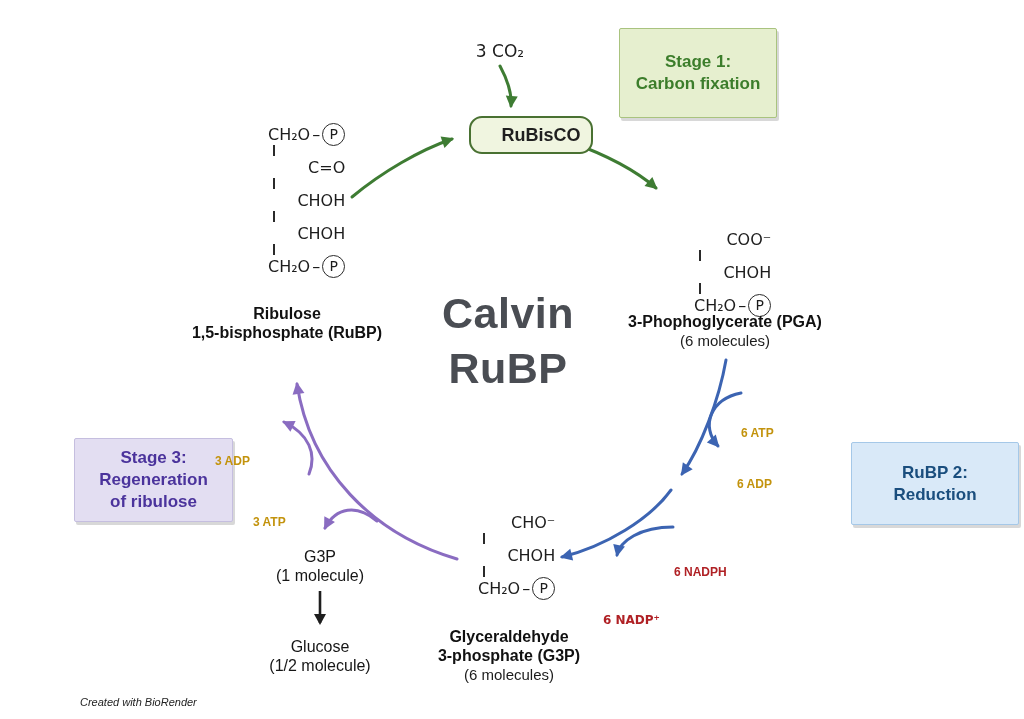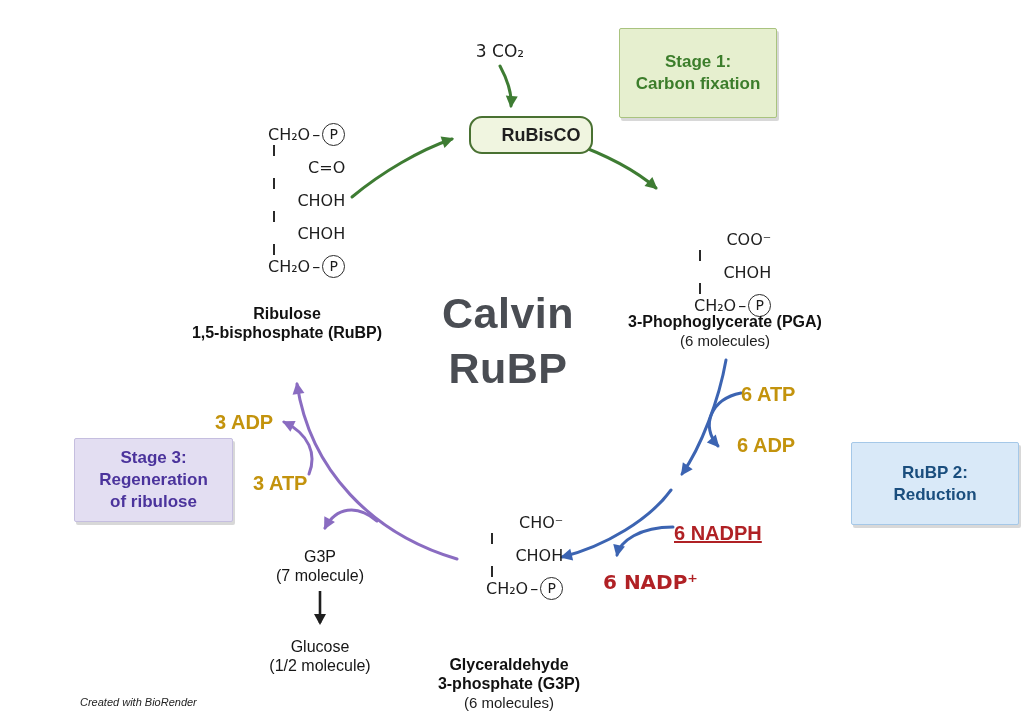--- a/index.html
+++ b/index.html
@@ -37,32 +37,32 @@
   .molecule{position:absolute; font-family:"DejaVu Sans",sans-serif;}
   .mrow{display:flex; align-items:center; height:20px; font-size:16px; font-weight:500; color:#1c1c1c; white-space:nowrap;justify-content:flex-end;}
   .vbond{width:2px; height:11px; background:#2a2a2a; margin:1px 0 1px 5px;}
   .dash{margin:0 1px 0 2px; font-weight:500;}
   .pcircle{
     box-sizing:border-box; width:23px; height:23px; border:1.7px solid #2a2a2a; border-radius:50%;
     display:flex; align-items:center; justify-content:center; font-size:14px; font-weight:500; margin-left:1px;
   }
   .rubp-struct{left:268px; top:124px;}
   .pga-struct{left:694px; top:198px;margin-top:31px;}
-  .g3p-struct{left:478px; top:512px;margin-left:8px;}
+  .g3p-struct{left:478px; top:512px;}
 
   
   .mol-label{position:absolute; text-align:center; color:#111;}
   .mol-label .bold{font-weight:700; font-size:16px; line-height:19px;}
   .mol-label .count{font-weight:400; font-size:15px; line-height:19px; color:#1c1c1c;}
   .rubp-label{left:147px; top:304px; width:280px;}
   .pga-label{left:585px; top:312px; width:280px;}
-  .g3p-label{left:369px; top:627px; width:280px;margin-top:28px;}
-
-  
-  .cof{position:absolute; font-size:20px; font-weight:700; white-space:nowrap;}
+  .g3p-label{left:369px; top:627px; width:280px;}
+
+  
+  .cof{position:absolute; font-size:12px; font-weight:700; white-space:nowrap;margin-top:43px;}
   .gold{color:#c3930d;}
   .red{color:#b02125;}
   .uni{font-family:"DejaVu Sans",sans-serif;}
 
   
   .product{position:absolute; text-align:center; font-size:16px; line-height:19px; color:#161616;}
   .g3p-out{left:245px; top:547px; width:150px;}
   .glucose-out{left:240px; top:637px; width:160px;}
 
   .co2{
@@ -206,28 +206,28 @@
     </div>
   </div>
   <div class="mol-label g3p-label">
     <div class="bold">Glyceraldehyde</div>
     <div class="bold">3-phosphate (G3P)</div>
     <div class="count">(6 molecules)</div>
   </div>
 
   <div class="cof gold" style="left:741px; top:383px;">6 ATP</div>
   <div class="cof gold" style="left:737px; top:434px;">6 ADP</div>
-  <div class="cof red" style="left:674px; top:522px;text-decoration:underline;">6 NADPH</div>
+  <div class="cof red" style="left:674px; top:522px;">6 NADPH</div>
   <div class="cof red uni" style="left:603px; top:570px;">6 NADP⁺</div>
   <div class="cof gold" style="left:215px; top:411px;">3 ADP</div>
   <div class="cof gold" style="left:253px; top:472px;">3 ATP</div>
 
   <div class="product g3p-out">
     <div>G3P</div>
-    <div>(7 molecule)</div>
+    <div>(1 molecule)</div>
   </div>
   <div class="product glucose-out">
     <div>Glucose</div>
     <div>(1/2 molecule)</div>
   </div>
 
   <div class="watermark">Created with BioRender</div>
 
 </div>
 

